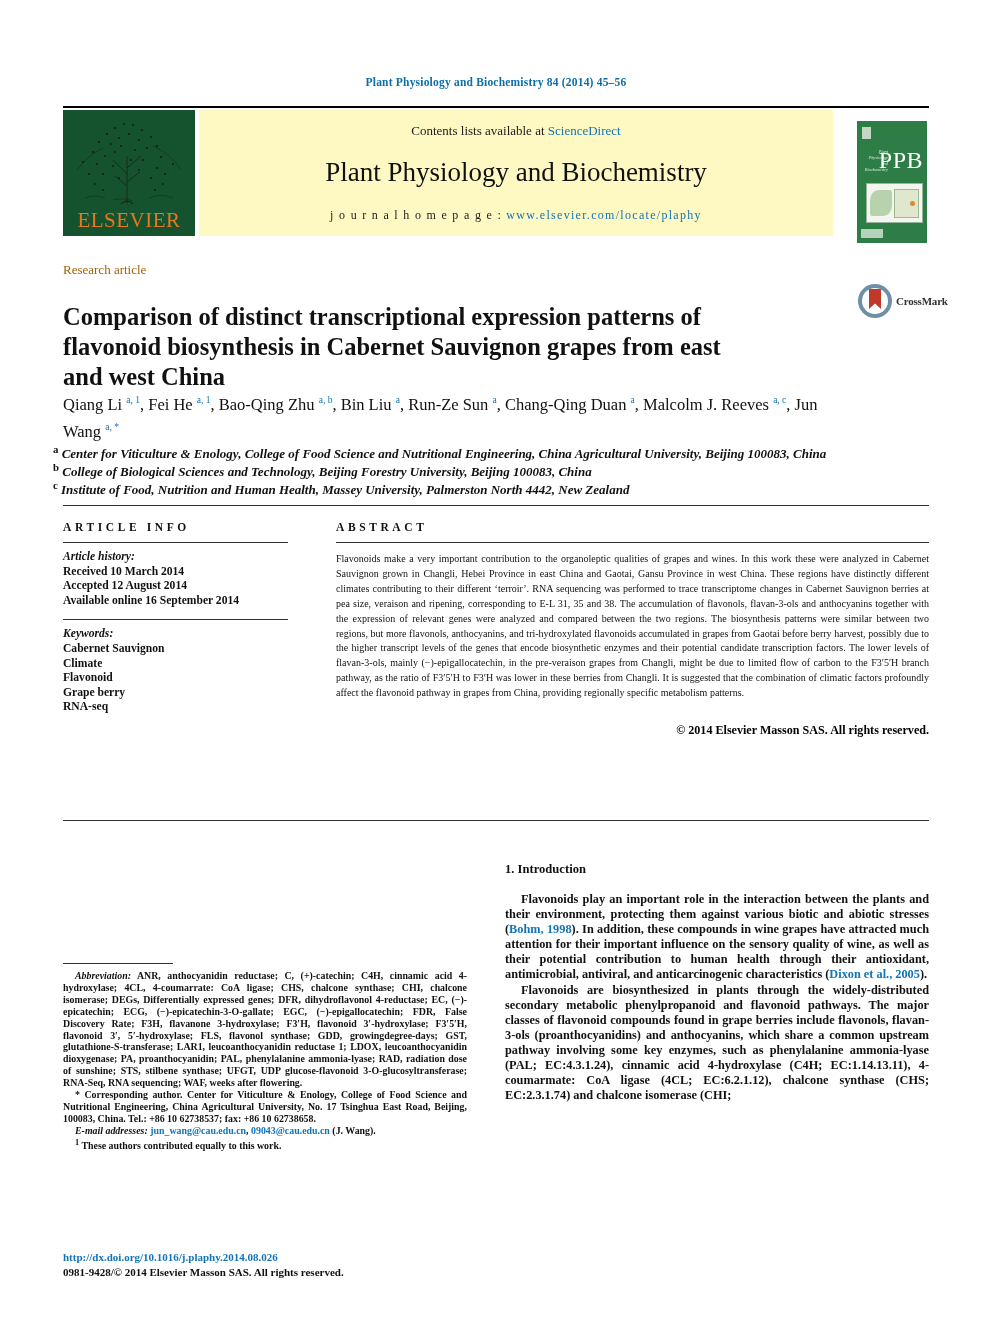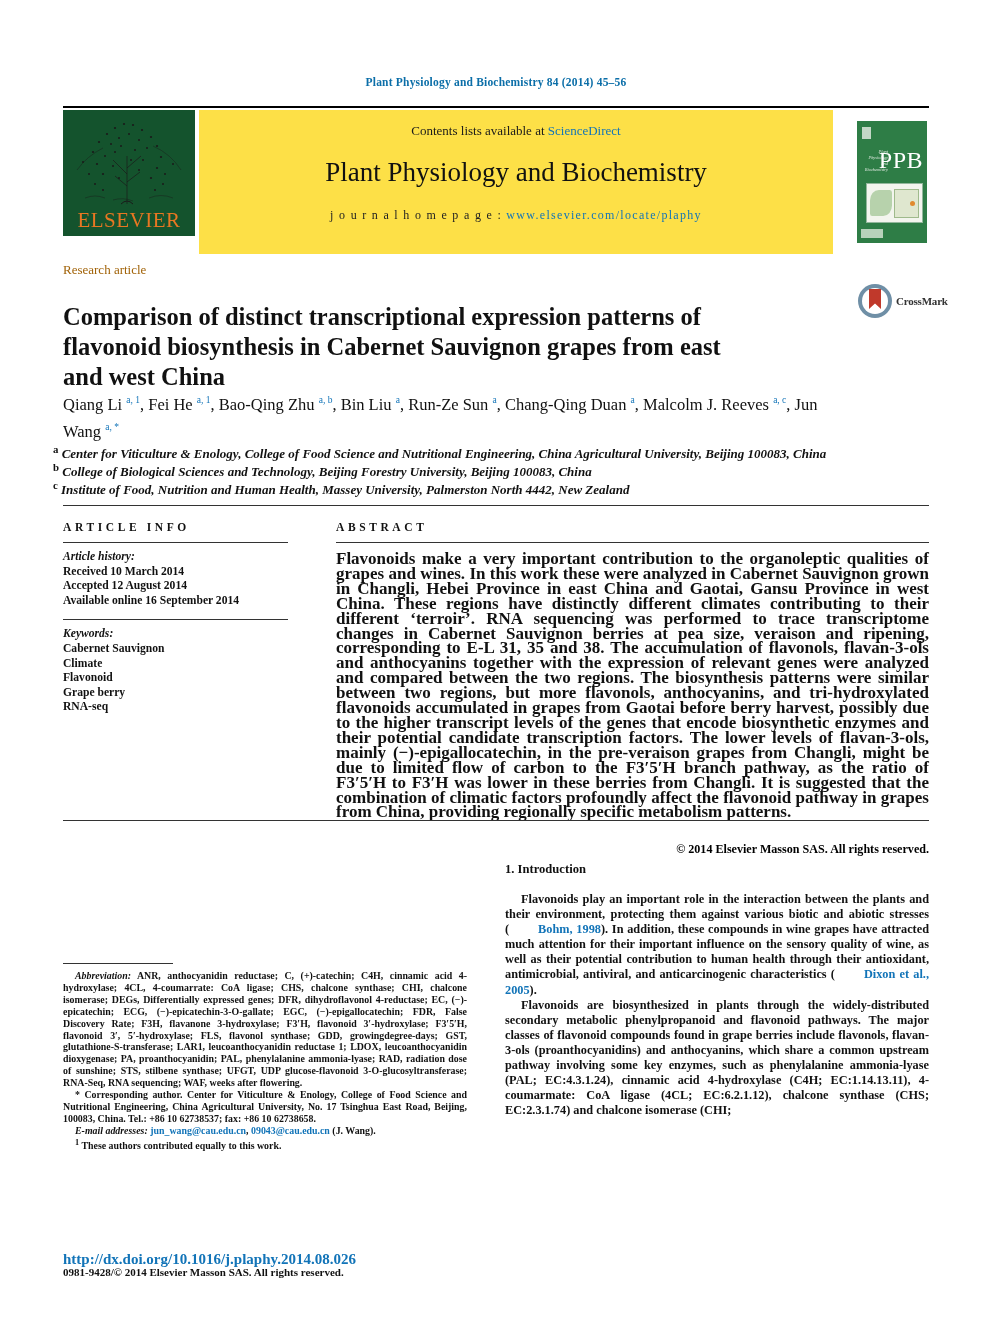--- a/index.html
+++ b/index.html
@@ -71,22 +71,22 @@
     font-family: "Liberation Serif", serif;
     font-size: 21px;
     letter-spacing: 0.5px;
     color: #e87722;
     font-weight: normal;
   }
   .banner-center {
     position: absolute;
     left: 136px; top: 0;
     width: 634px;
-    height: 144px;
-    background: #fde047;
+    height: 126px;
+    background: #fef9c3;
   }
   .contents-line {
     position: absolute;
     left: 0; top: 13px;
     width: 634px;
     text-align: center;
     font-size: 13px;
     color: #1a1a1a;
   }
   .contents-line .sd {
@@ -286,24 +286,24 @@
     font-style: italic;
   }
   .info-sep {
     width: 100%;
     height: 1px;
     background: #333;
     margin-top: 11px;
   }
   .abstract-text {
     margin-top: 9px;
-    font-size: 17px;
+    font-size: 10px;
     line-height: 14.9px;
     text-align: justify;
-    font-weight: bold;
+    font-weight: normal;
     color: #111;
   }
   .copyright {
     margin-top: 22px;
     text-align: right;
     font-size: 12.1px;
     font-weight: bold;
   }
   .rule-bottom {
     position: absolute;
@@ -331,21 +331,21 @@
     font-weight: bold;
     color: #111;
   }
   .footnotes p { margin: 0; }
   .footnotes .ital { font-style: italic; }
   .footnotes .lnk { color: #1274b8; }
   .fn-indent { text-indent: 12px; }
   .doi {
     position: absolute;
     left: 63px; top: 1251px;
-    font-size: 15px;
+    font-size: 11px;
     font-weight: bold;
     color: #1274b8;
   }
   .issn {
     position: absolute;
     left: 63px; top: 1266px;
     font-size: 11px;
     font-weight: bold;
     color: #111;
   }
@@ -363,21 +363,21 @@
     left: 505px; top: 892px;
     width: 424px;
     font-size: 12.3px;
     line-height: 15.1px;
     text-align: justify;
     font-weight: bold;
     color: #111;
   }
   .intro-body p { margin: 0; text-indent: 16px; }
   .intro-body p + p { margin-top: 0px; }
-  .intro-body .ref { color: #1274b8; padding-left: 29px; }
+  .intro-body .ref { color: #1274b8; }
 </style>
 </head>
 <body>
 
 <div class="page">
 
   <div class="runhead">Plant Physiology and Biochemistry 84 (2014) 45–56</div>
 
   <div class="banner-rule"></div>
   <div class="banner">

